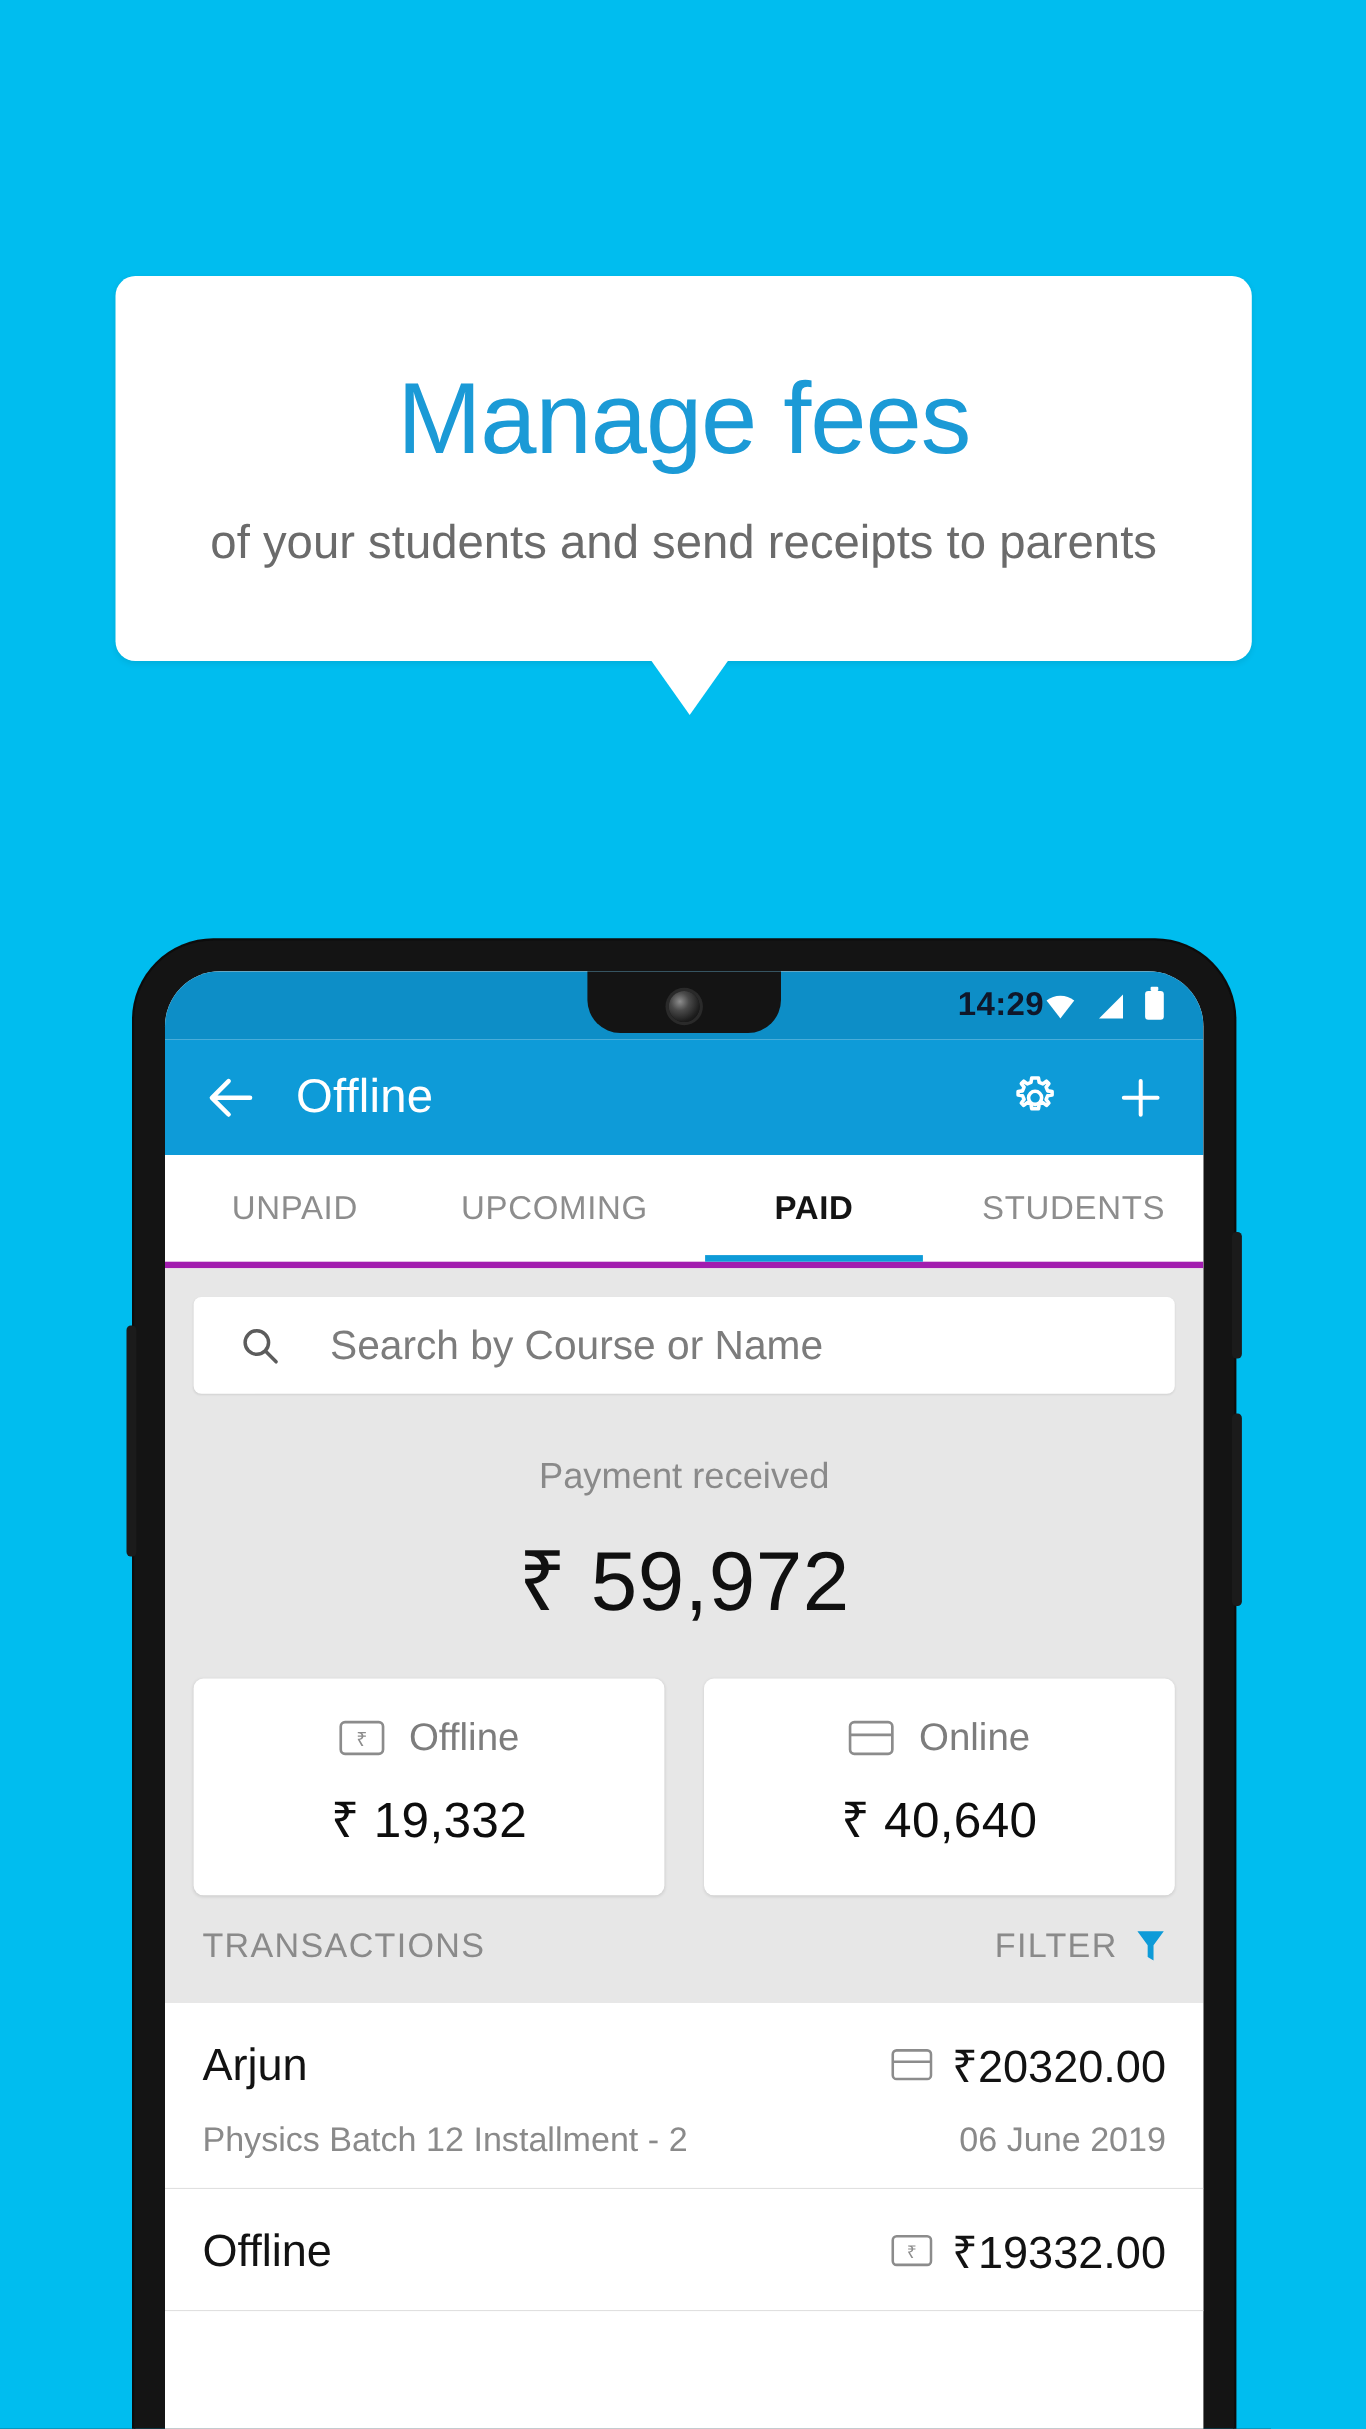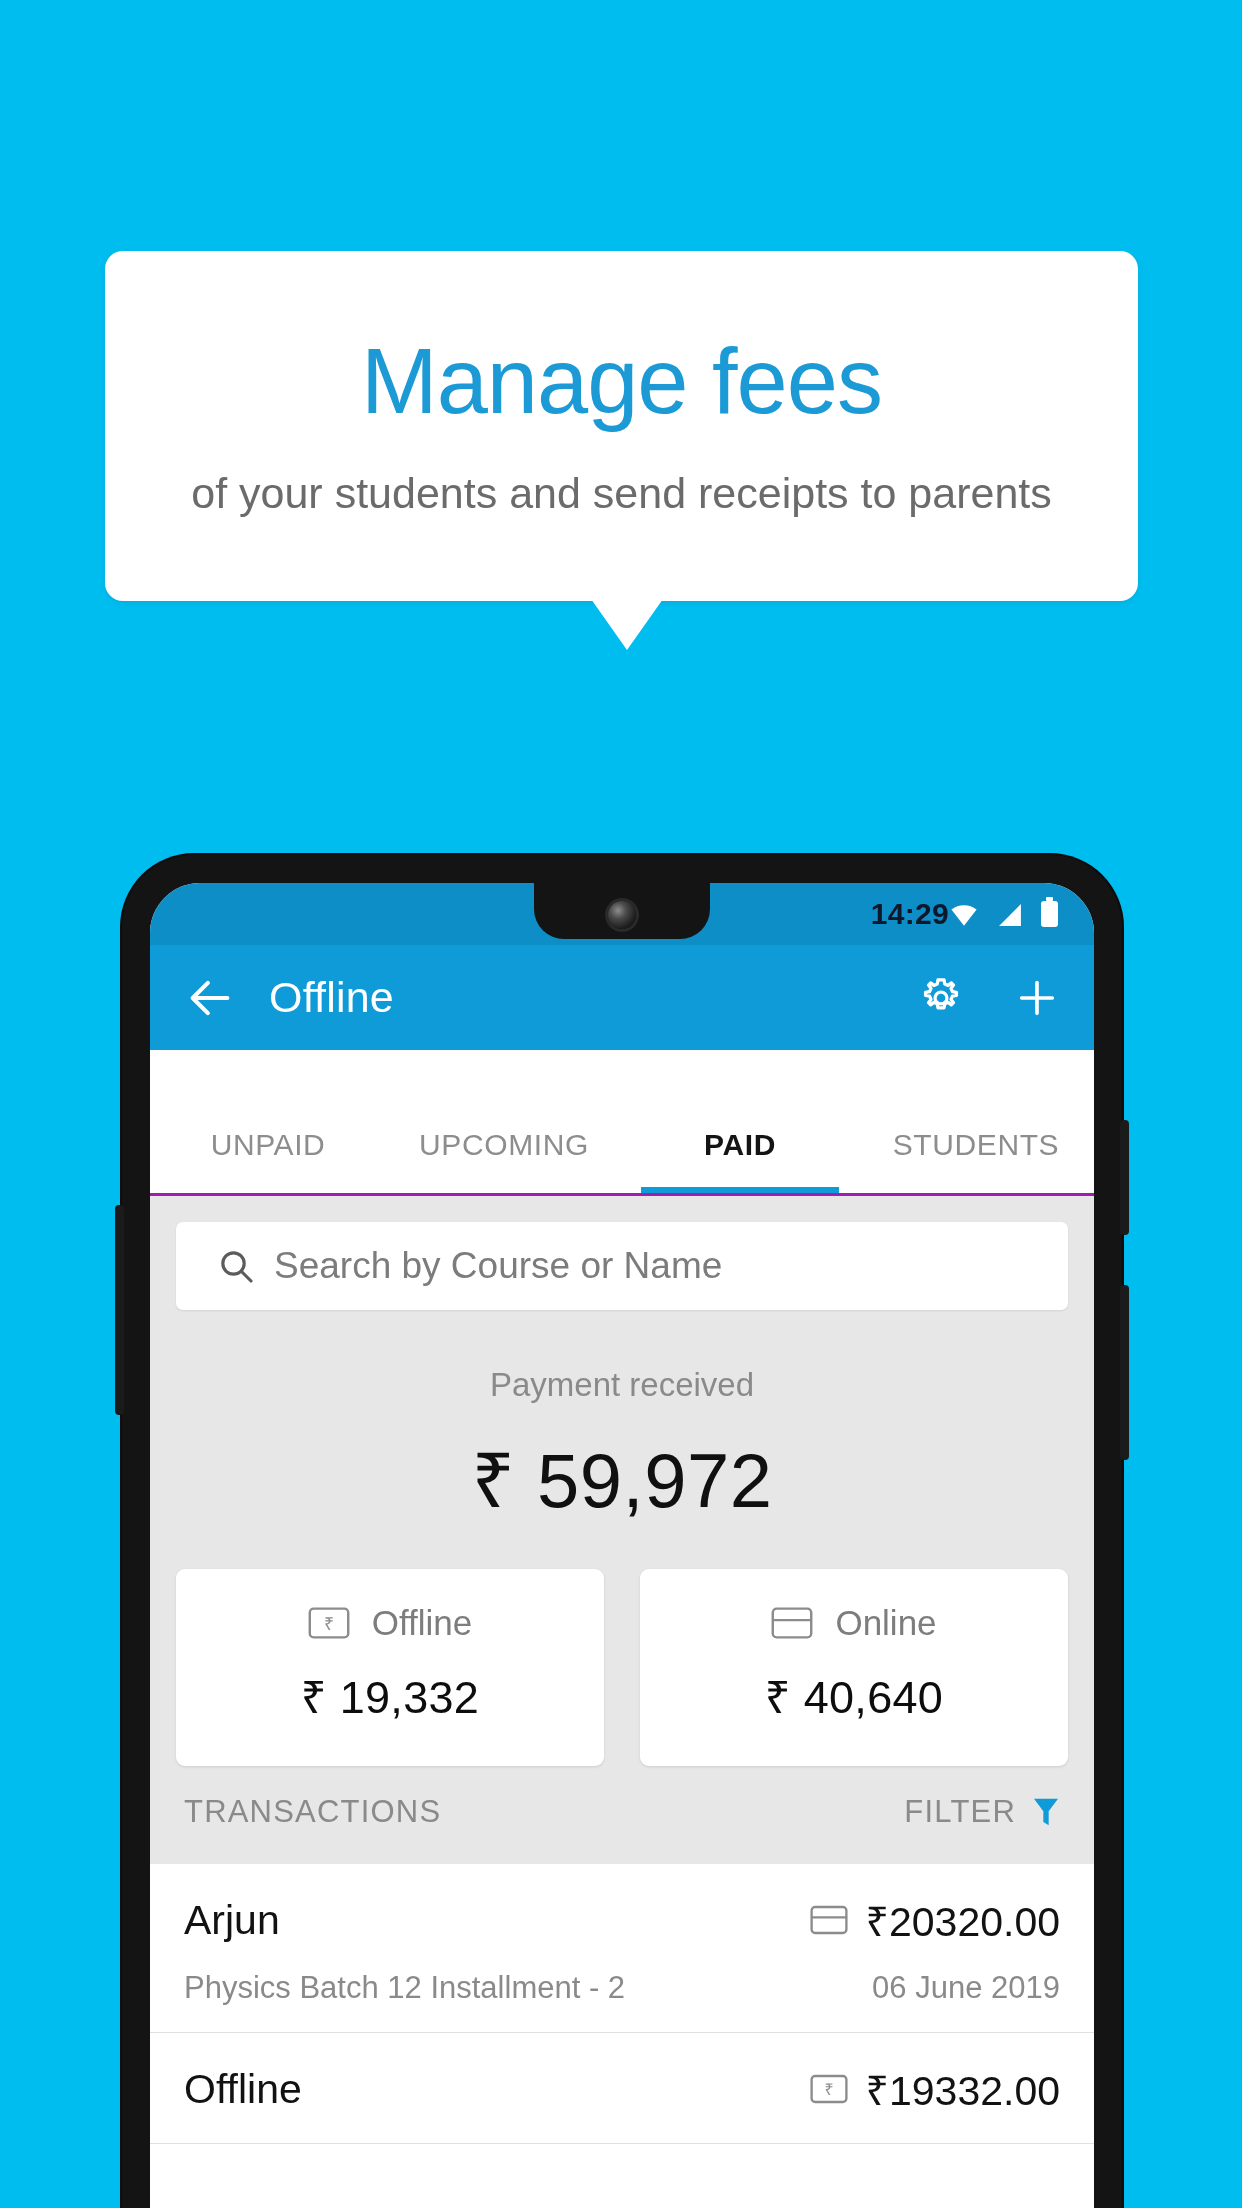--- a/index.html
+++ b/index.html
@@ -79,42 +79,41 @@
     padding:0 34px;box-sizing:border-box;color:#fff;
   }
   .appbar-back{width:52px;height:52px;flex:0 0 auto;}
   .appbar-title{font-size:43px;font-weight:400;margin-left:33px;flex:1 1 auto;letter-spacing:.2px;}
   .appbar-actions{display:flex;align-items:center;gap:50px;}
   .ic{width:46px;height:46px;display:block;}
 
   
   .tabs{
     height:97px;background:#ffffff;display:flex;align-items:stretch;
-    border-bottom:3px solid #a21caf;
-    margin-top:46px;
+    border-bottom:6px solid #a21caf;
   }
   .tab{
     flex:1 1 0;display:flex;align-items:center;justify-content:center;
     font-size:30px;letter-spacing:.6px;color:#8d8d8d;position:relative;
     text-transform:uppercase;
   }
   .tab.active{color:#141414;font-weight:700;}
   .tab.active:after{
     content:"";position:absolute;left:8%;right:8%;bottom:0;height:6px;background:#0e9bd8;
   }
 
   
   .content{background:#e7e7e7;}
   .searchwrap{padding:26px 26px 0 26px;}
   .searchbar{
     height:88px;background:#fff;border-radius:7px;display:flex;align-items:center;
     padding:0 40px;box-sizing:border-box;box-shadow:0 1px 2px rgba(0,0,0,.09);
   }
   .search-icon{width:40px;height:40px;flex:0 0 auto;}
-  .search-ph{font-size:37px;color:#7c7c7c;margin-left:18px;}
+  .search-ph{font-size:37px;color:#7c7c7c;margin-left:44px;}
 
   .summary{text-align:center;padding:56px 0 6px 0;}
   .summary-label{font-size:33px;color:#8a8a8a;}
   .summary-amount{font-size:76px;color:#101010;margin-top:22px;letter-spacing:.5px;}
 
   .cards{display:flex;gap:36px;padding:34px 26px 0 26px;}
   .mini-card{
     flex:1 1 0;background:#fff;border-radius:9px;padding:34px 0 40px 0;
     box-shadow:0 1px 3px rgba(0,0,0,.11);text-align:center;
   }

